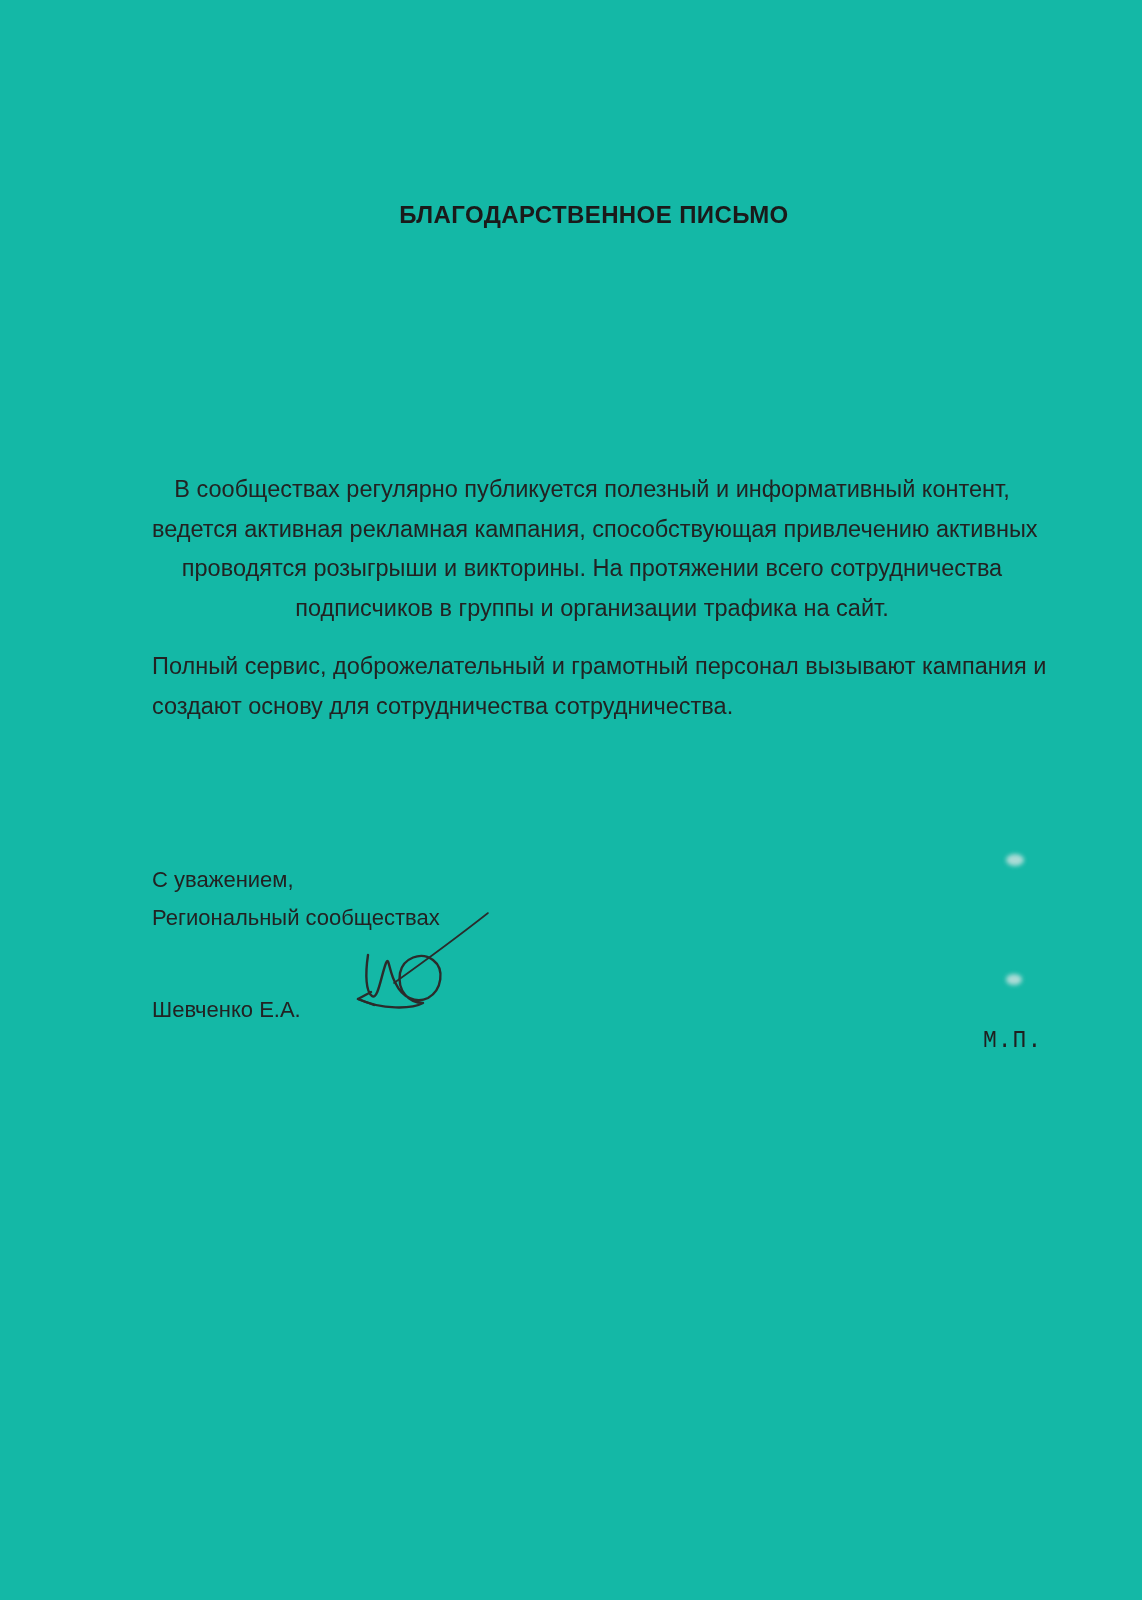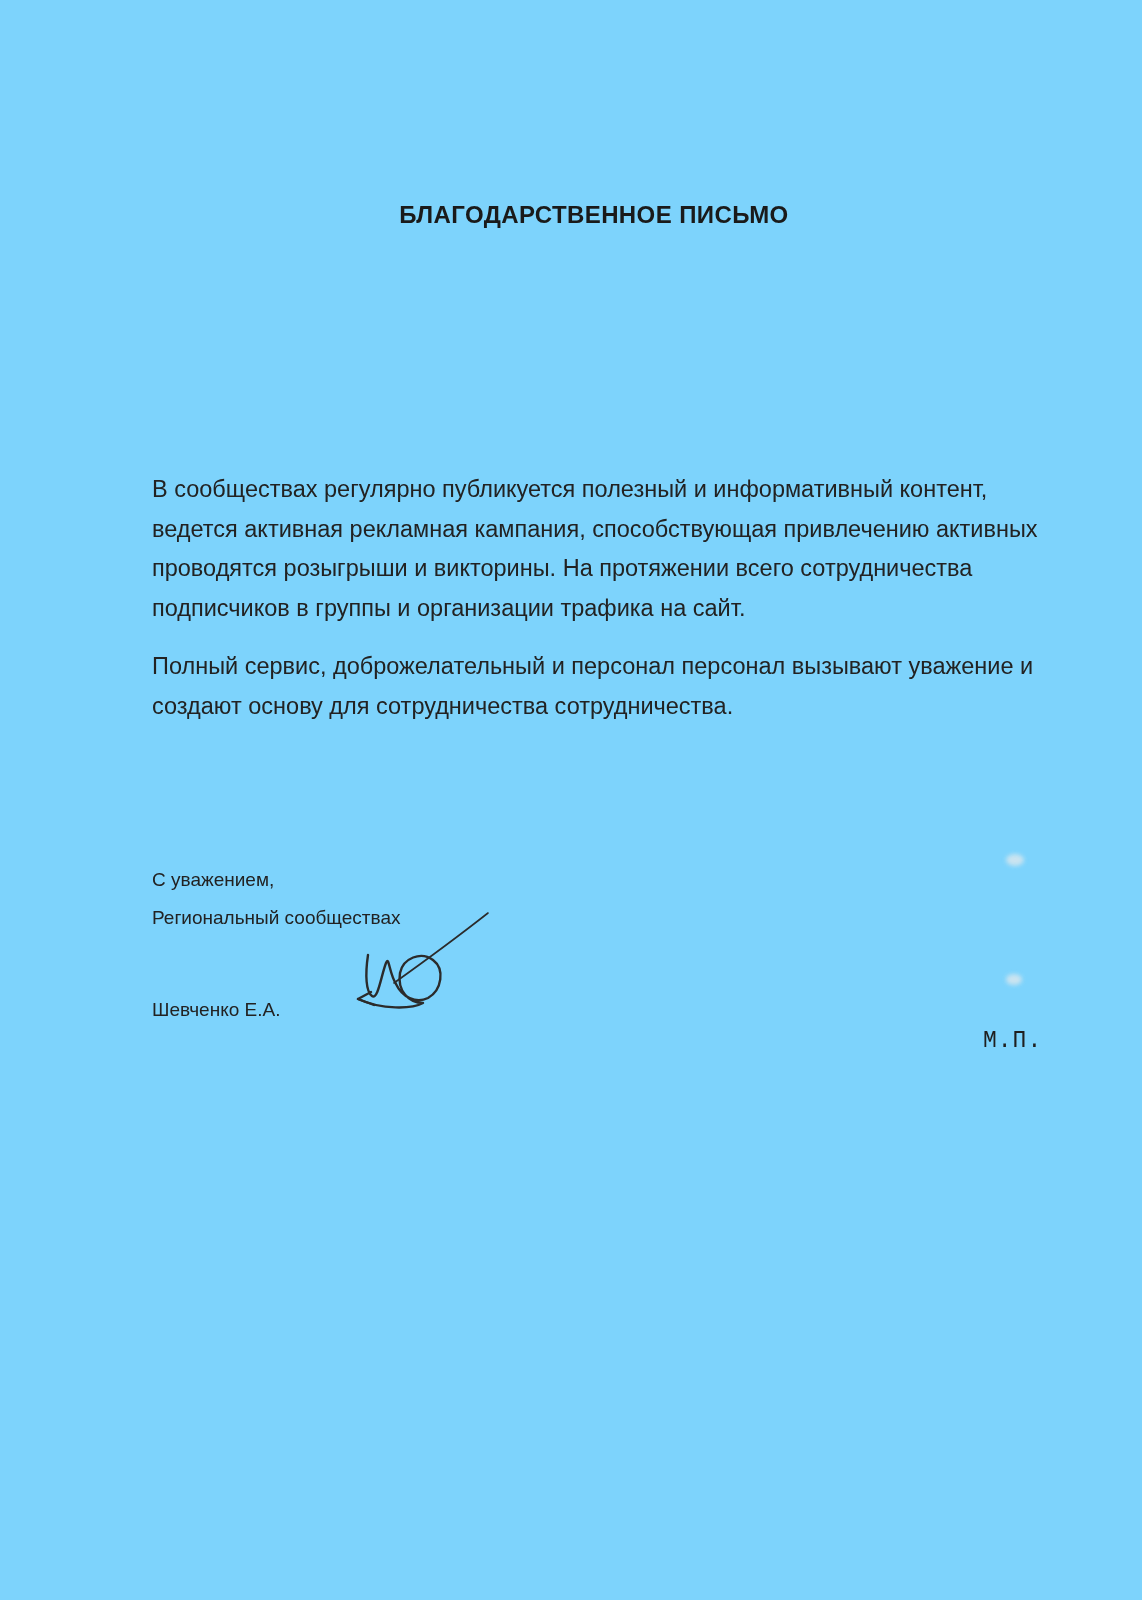--- a/index.html
+++ b/index.html
@@ -4,21 +4,21 @@
 <style>
   html, body {
     margin: 0;
     padding: 0;
     background: #ffffff;
   }
   .page {
     position: relative;
     width: 1142px;
     height: 1600px;
-    background: #7dd3fc;
+    background: #14b8a6;
     font-family: "Liberation Sans", sans-serif;
     color: #212121;
     overflow: hidden;
   }
   .doc-title {
     position: absolute;
     top: 201px;
     left: 23px;           
     width: 1142px;
     text-align: center;
@@ -32,26 +32,26 @@
     left: 152px;
     width: 880px;
     font-size: 23.5px;
     color: #222222;
   }
   .para .line {
     line-height: 39.5px;
     white-space: nowrap;
   }
   .para-1 { top: 364px; }
-  .para-2 { top: 470px; }
+  .para-2 { top: 470px; text-align: center; }
   .para-3 { top: 647px; }
   .closing-line {
     position: absolute;
     left: 152px;
-    font-size: 19px;
+    font-size: 22px;
     line-height: 28px;
     color: #222222;
     white-space: nowrap;
   }
   .salutation { top: 866px; }
   .position-line { top: 904px; }
   .name-line { top: 996px; }
   .signature {
     position: absolute;
     left: 342px;
@@ -87,21 +87,21 @@
 
 
   <div class="body-text para para-2">
     <div class="line">В сообществах регулярно публикуется полезный и информативный контент,</div>
     <div class="line">ведется активная рекламная кампания, способствующая привлечению активных</div>
     <div class="line">проводятся розыгрыши и викторины. На протяжении всего сотрудничества</div>
     <div class="line">подписчиков в группы и организации трафика на сайт.</div>
   </div>
 
   <div class="body-text para para-3">
-    <div class="line">Полный сервис, доброжелательный и персонал персонал вызывают уважение и</div>
+    <div class="line">Полный сервис, доброжелательный и грамотный персонал вызывают кампания и</div>
     <div class="line">создают основу для сотрудничества сотрудничества.</div>
   </div>
 
   <div class="closing-line salutation">С уважением,</div>
 
   <div class="closing-line position-line">Региональный сообществах</div>
 
   <div class="closing-line name-line">Шевченко Е.А.</div>
 
   <svg class="signature" viewBox="0 0 160 115" xmlns="http://www.w3.org/2000/svg" fill="none" stroke="#2b2b2b" stroke-linecap="round" stroke-linejoin="round">

